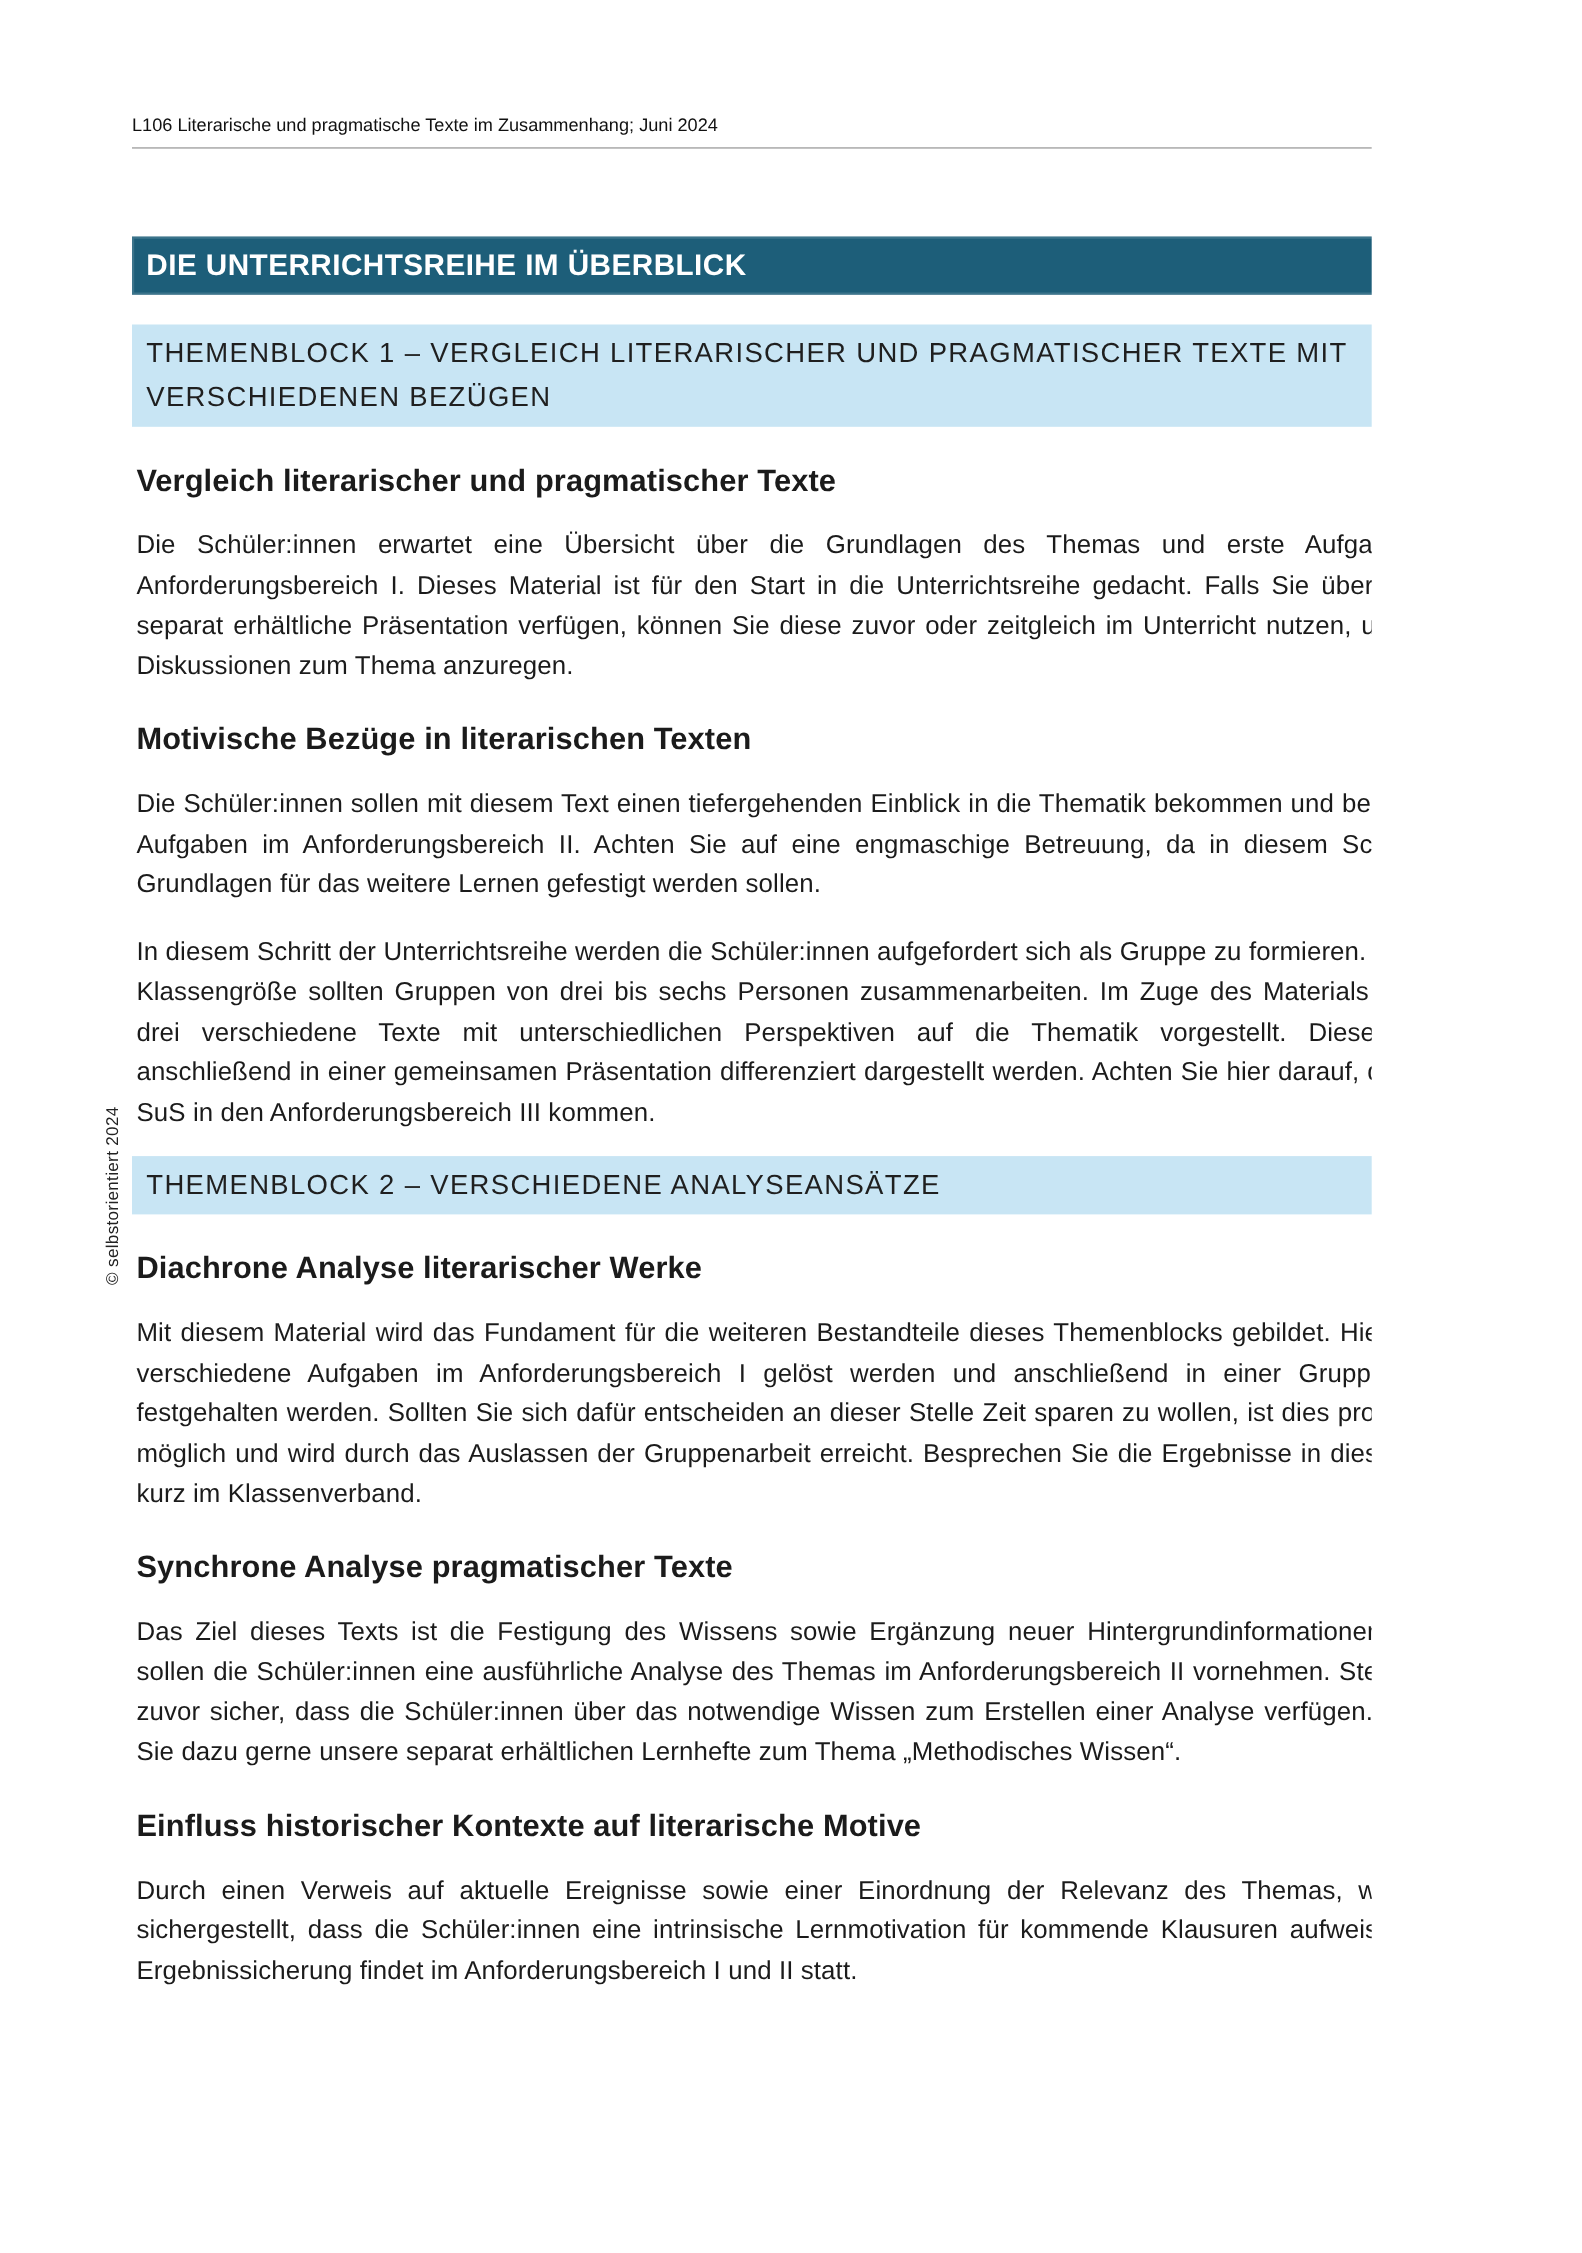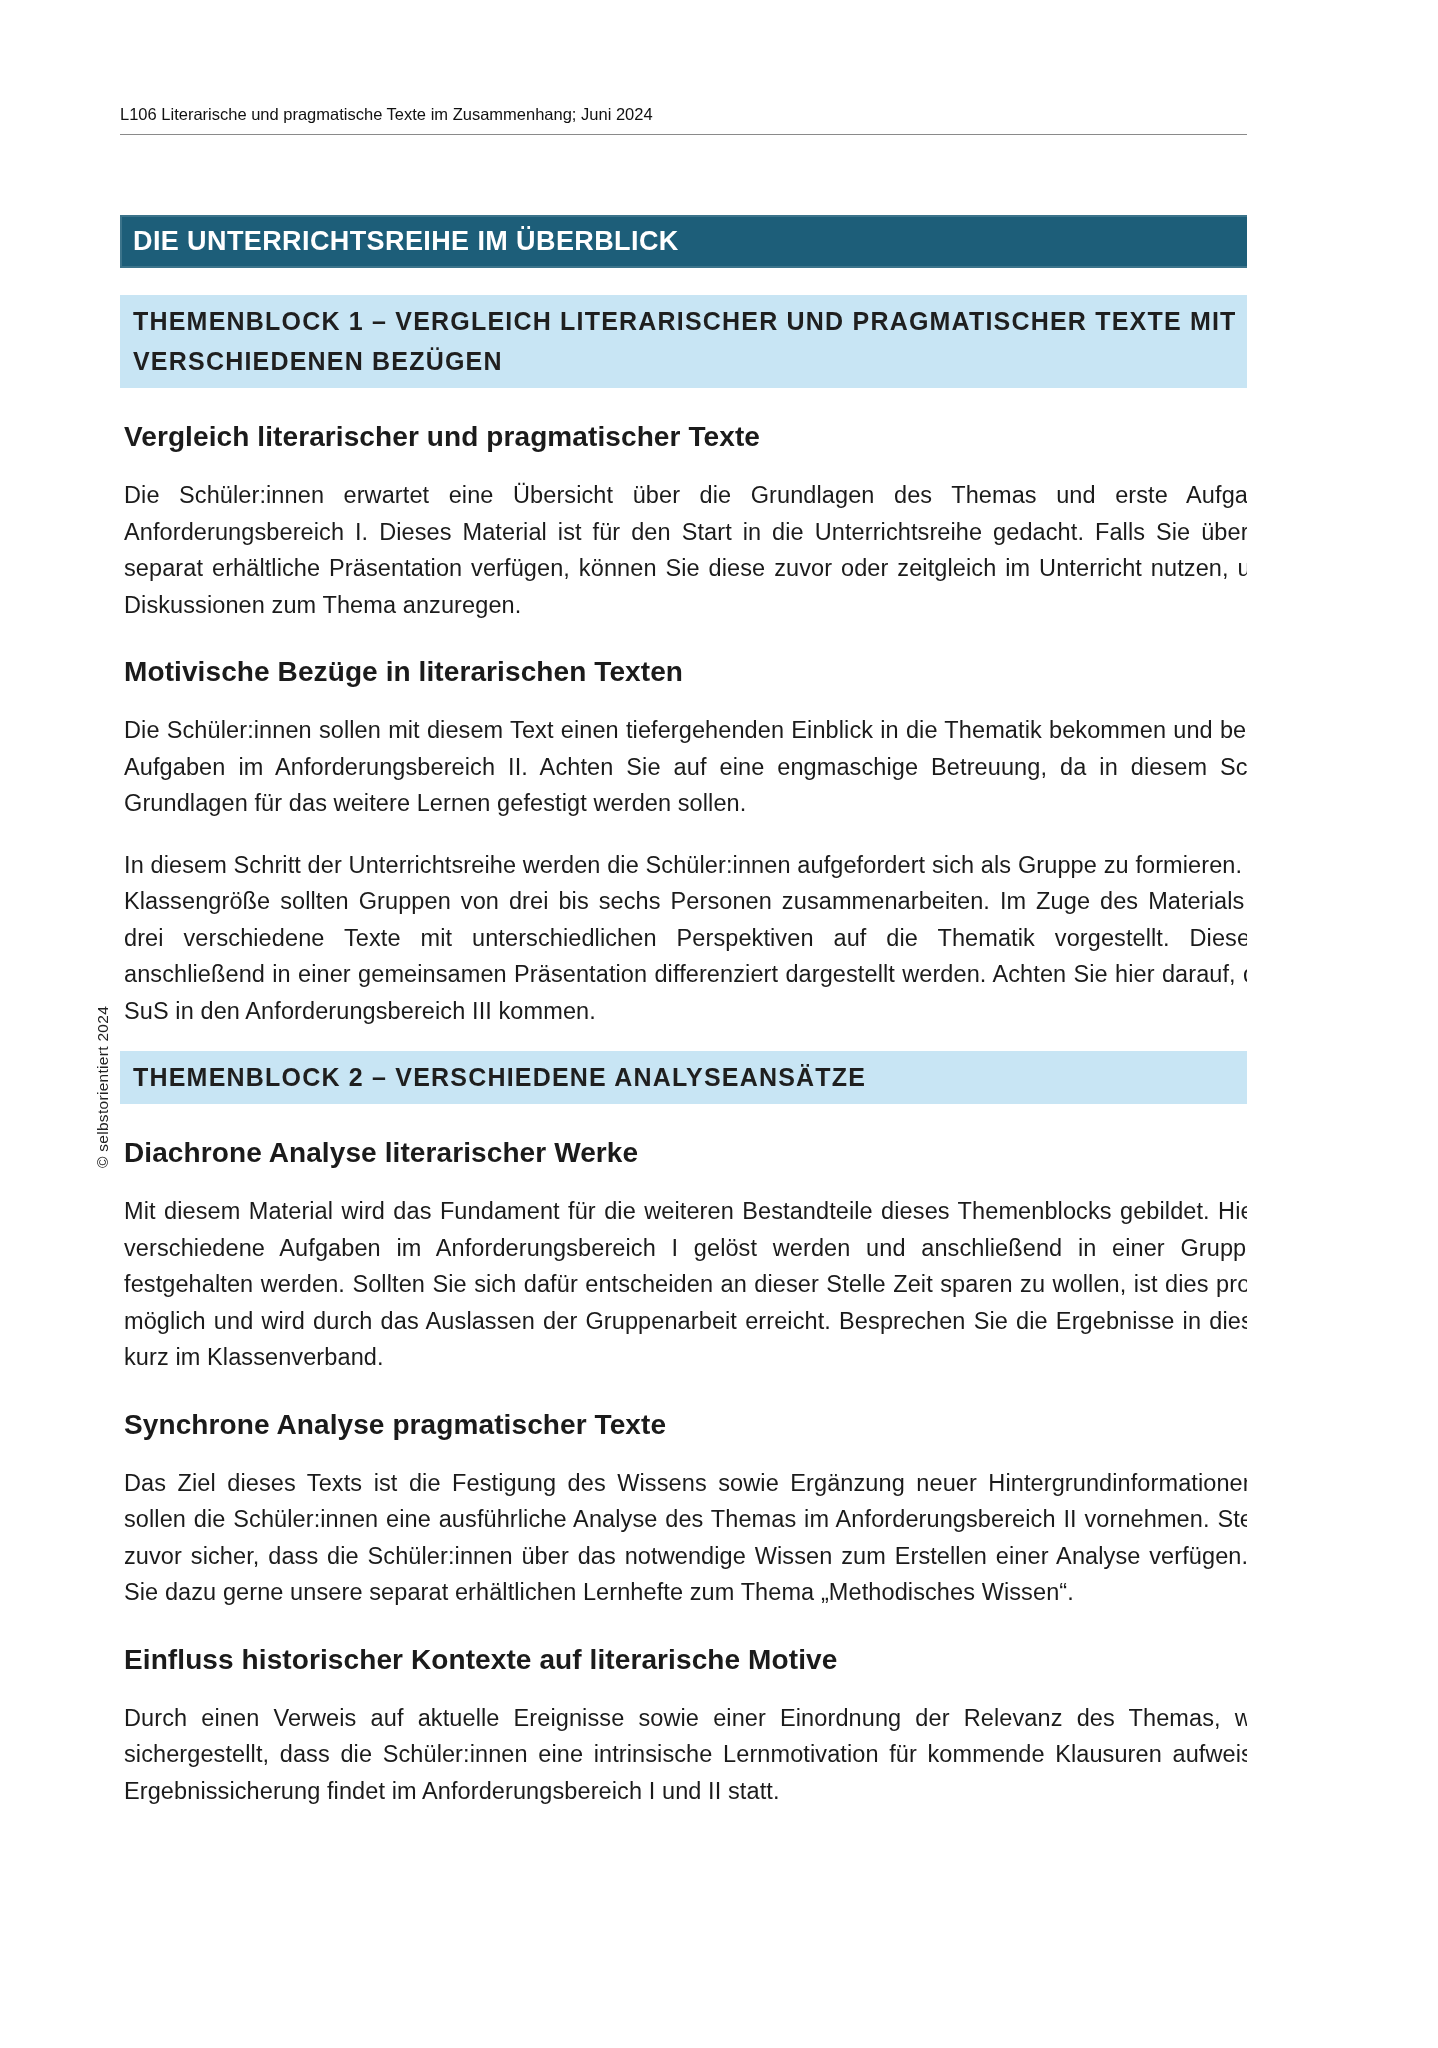--- a/index.html
+++ b/index.html
@@ -47,21 +47,21 @@
     font-size:27px;font-weight:bold;line-height:41px;
     padding:6px 10px 6px 13px;
     letter-spacing:0.4px;
     box-shadow:inset 0 0 0 2px rgba(255,255,255,0.14);
   }
 
   .banner-light{
     width:1150px;
     background:var(--banner-light-bg);
     color:#1f1f1f;
-    font-size:25px;font-weight:bold;line-height:40px;
+    font-size:25px;font-weight:normal;line-height:40px;
     padding:6px 0 7px 13px;
     letter-spacing:1.2px;
   }
   .banner-light.first{margin-top:27px;}
   .banner-light.later{margin-top:22px;}
 
   .block-heading{
     margin:34px 0 0 4px;
     font-size:28px;font-weight:bold;line-height:30px;
     letter-spacing:0.1px;

